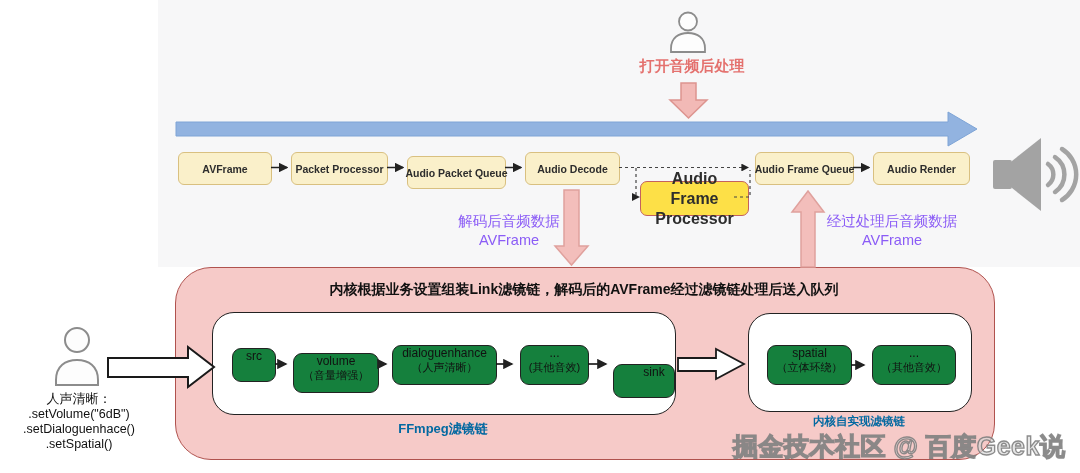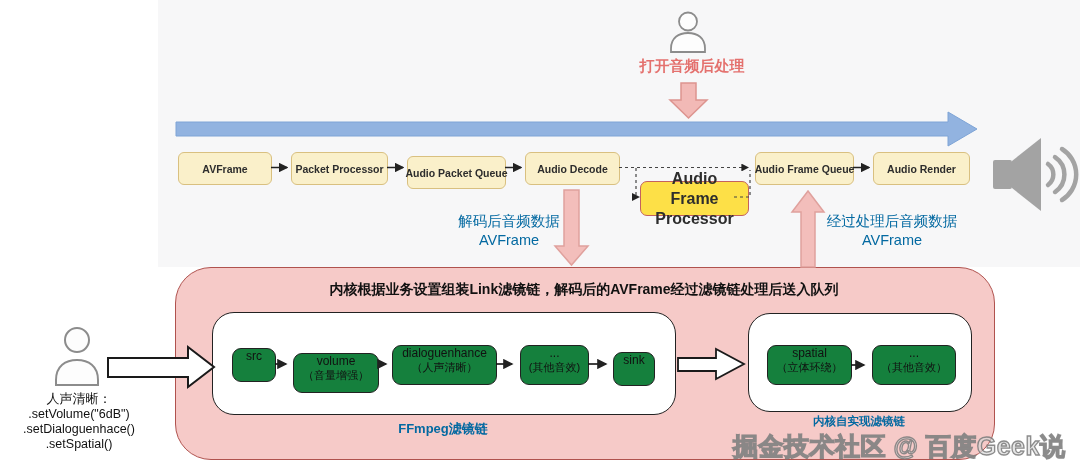--- a/index.html
+++ b/index.html
@@ -27,21 +27,21 @@
   .node{
     background:#15803d;border:1.5px solid #222;border-radius:9px;
     display:flex;flex-direction:column;align-items:center;
     text-align:center;line-height:1.25;white-space:nowrap;
   }
   .nname{font-size:12px;color:#111;}
   .ndesc{font-size:11px;color:#111;}
   .ctr{text-align:center;}
   .title-main{font-weight:700;font-size:14px;color:#111;}
   .chain-label{font-weight:700;color:#0369a1;}
-  .anno{font-size:14.5px;font-weight:500;line-height:1.3;color:#0369a1;}
+  .anno{font-size:14.5px;font-weight:500;line-height:1.3;color:#8b5cf6;}
   .action-red{font-weight:700;font-size:15px;color:#e4716e;}
   .pipe-label{font-weight:700;font-size:11px;color:#111;}
   .biz{font-size:12.5px;line-height:1.22;color:#111;}
   .biz .t{font-size:13px;font-weight:500;}
   .watermark{
     z-index:10;font-size:25px;font-weight:700;letter-spacing:.5px;white-space:nowrap;
     color:rgba(255,255,255,.45);-webkit-text-stroke:1.3px rgba(122,122,122,.85);
     text-shadow:0 0 1px rgba(120,120,120,.35);
   }
 </style>
@@ -66,21 +66,21 @@
     <div class="ndesc">（音量增强）</div>
   </div>
   <div class="abs node" style="left:392px;top:345px;width:103px;height:38px;">
     <div class="nname">dialoguenhance</div>
     <div class="ndesc">（人声清晰）</div>
   </div>
   <div class="abs node" style="left:520px;top:345px;width:67px;height:38px;">
     <div class="nname">...</div>
     <div class="ndesc">(其他音效)</div>
   </div>
-  <div class="abs node" style="left:613px;top:352px;width:40px;height:32px;">
+  <div class="abs node" style="left:613px;top:364px;width:40px;height:32px;padding-left:20px;">
     <div class="nname">sink</div>
   </div>
   <div class="abs ctr chain-label" style="left:343px;top:420px;width:200px;font-size:13px;">FFmpeg滤镜链</div>
 
   <div class="abs node" style="left:767px;top:345px;width:83px;height:38px;">
     <div class="nname">spatial</div>
     <div class="ndesc">（立体环绕）</div>
   </div>
   <div class="abs node" style="left:872px;top:345px;width:82px;height:38px;">
     <div class="nname">...</div>

